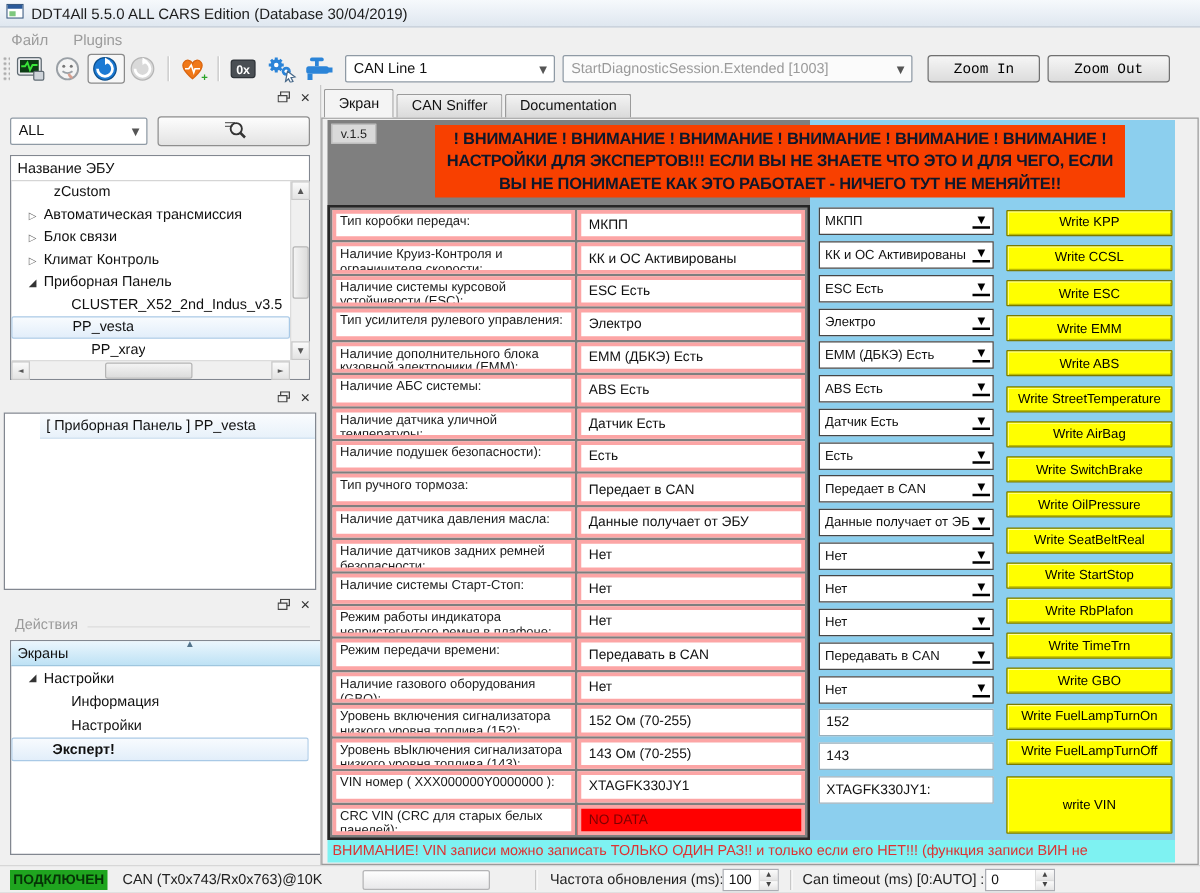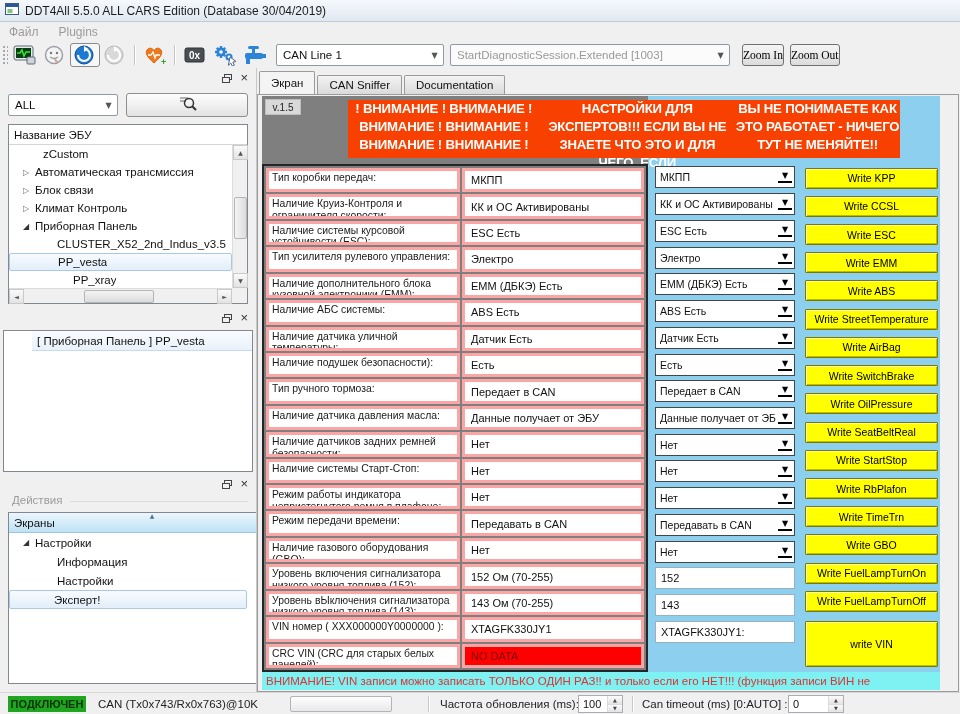--- a/index.html
+++ b/index.html
@@ -17,21 +17,21 @@
     display:flex;align-items:center;padding-left:2px;}
   .grip{width:6px;height:20px;margin-right:2px;
     background-image:radial-gradient(circle,#a8a8a8 1px,transparent 1.2px);background-size:4px 4px;}
   .tbtn{width:30px;height:24px;display:flex;align-items:center;justify-content:center;border:1px solid transparent;border-radius:3px;}
   .tbtn.checked{border:1px solid #8a8a8a;background:#f7f7f7;}
   .tsep{width:2px;height:20px;margin:0 4px;border-left:1px solid #c5c5c5;border-right:1px solid #ffffff;}
   .tcombo{height:22px;border:1px solid #8f9aa5;border-radius:2px;background:#fff;
     display:flex;align-items:center;font-size:11.5px;padding-left:6px;margin-left:6px;}
   .tcombo .dd{margin-left:auto;width:17px;text-align:center;color:#555;font-size:8px;}
   .tcombo.disabled{color:#9a9a9a;background:#fbfbfb;}
-  .wbtn{height:22px;padding:0 0;margin-left:6px;font-family:Liberation Serif, serif;
+  .wbtn{height:22px;padding:0 20px;margin-left:6px;font-family:Liberation Mono, monospace;
     font-size:11.5px;border:1px solid #707070;border-radius:3px;
     background:linear-gradient(#f6f6f6,#dcdcdc);}
   
   .dock-head{position:absolute;height:16px;display:flex;align-items:center;justify-content:flex-end;
     gap:8px;padding-right:8px;color:#444;}
   .dock-x{font-size:13px;line-height:10px;color:#333;}
   .vsplit{position:absolute;left:256px;top:68px;width:1px;height:624px;background:#c8c8c8;}
   .combo-all{position:absolute;left:8px;top:94px;width:110px;height:22px;background:#fff;
     border:1px solid #8f9aa5;border-radius:2px;display:flex;align-items:center;font-size:11.5px;padding-left:6px;}
   .combo-all .dd{margin-left:auto;width:17px;text-align:center;color:#555;font-size:8px;}
@@ -77,22 +77,22 @@
     border-radius:2px 2px 0 0;margin-right:2px;}
   .tab.active{height:23px;background:#f4f4f4;position:relative;z-index:4;}
   .tabpane{position:absolute;left:257px;top:94px;width:702px;height:598px;border:1px solid #9b9b9b;background:#f0f0f0;}
   
   .screen{position:absolute;left:262px;top:96px;width:678px;height:492px;}
   .bg-gray{position:absolute;left:0;top:0;width:386px;height:576px;background:#7f7f7f;}
   .bg-cyan{position:absolute;left:386px;top:0;width:292px;height:576px;background:#8ccfee;}
   .vlabel{position:absolute;left:3px;top:3px;width:36px;height:16px;background:#d9d9d9;
     border:1px solid #bdbdbd;font-size:10px;display:flex;align-items:center;justify-content:center;color:#222;}
   .banner{position:absolute;left:86px;top:4px;width:552px;height:58px;background:#f84000;
-    display:flex;flex-direction:row;justify-content:center;text-align:center;
-    font-weight:bold;font-size:13.2px;line-height:18px;letter-spacing:-0.2px;color:#ffffff;}
+    display:flex;flex-direction:column;justify-content:center;text-align:center;
+    font-weight:bold;font-size:13.2px;line-height:18px;letter-spacing:-0.2px;color:#0f172a;}
   .col-table{position:absolute;left:0;top:68px;width:386px;height:508px;background:#7f7f7f;
     border:2px solid #262626;display:flex;flex-direction:column;padding:1px 2px;}
   .trow{flex:1;display:flex;gap:2px;margin:1px 0;min-height:0;}
   .tcell{background:#fff;border:3px solid #fca5a5;overflow:hidden;}
   .tcell.lab{flex:0 0 194px;font-size:10.4px;line-height:1.12;padding:1px 2px 0 3px;color:#1a1a1a;}
   .tcell.val{flex:1;font-size:11px;display:flex;align-items:center;padding-left:6px;}
   .tcell.val.alert{background:#ff0000;color:#7e0000;}
   .col-controls{position:absolute;left:393px;top:68px;width:140px;height:508px;display:flex;flex-direction:column;}
   .ctrl-slot{flex:1;display:flex;align-items:center;}
   .combo{width:100%;height:22px;background:#fff;border:1px solid #464646;display:flex;
@@ -333,21 +333,21 @@
           <span class="tlabel">Настройки</span>
         </div>
         <div class="tree-row" style="padding-left: 36px;">
           <span class="expander"></span>
           <span class="tlabel">Информация</span>
         </div>
         <div class="tree-row" style="padding-left: 36px;">
           <span class="expander"></span>
           <span class="tlabel">Настройки</span>
         </div>
-        <div class="tree-row selected" style="padding-left: 32px;">
+        <div class="tree-row selected" style="padding-left: 20px; font-weight: bold;">
           <span class="expander"></span>
           <span class="tlabel">Эксперт!</span>
         </div>
       </div>
   </div>
 
   <div class="vsplit"></div>
 
   <div class="tabbar">
     <div class="tab active">Экран</div>

